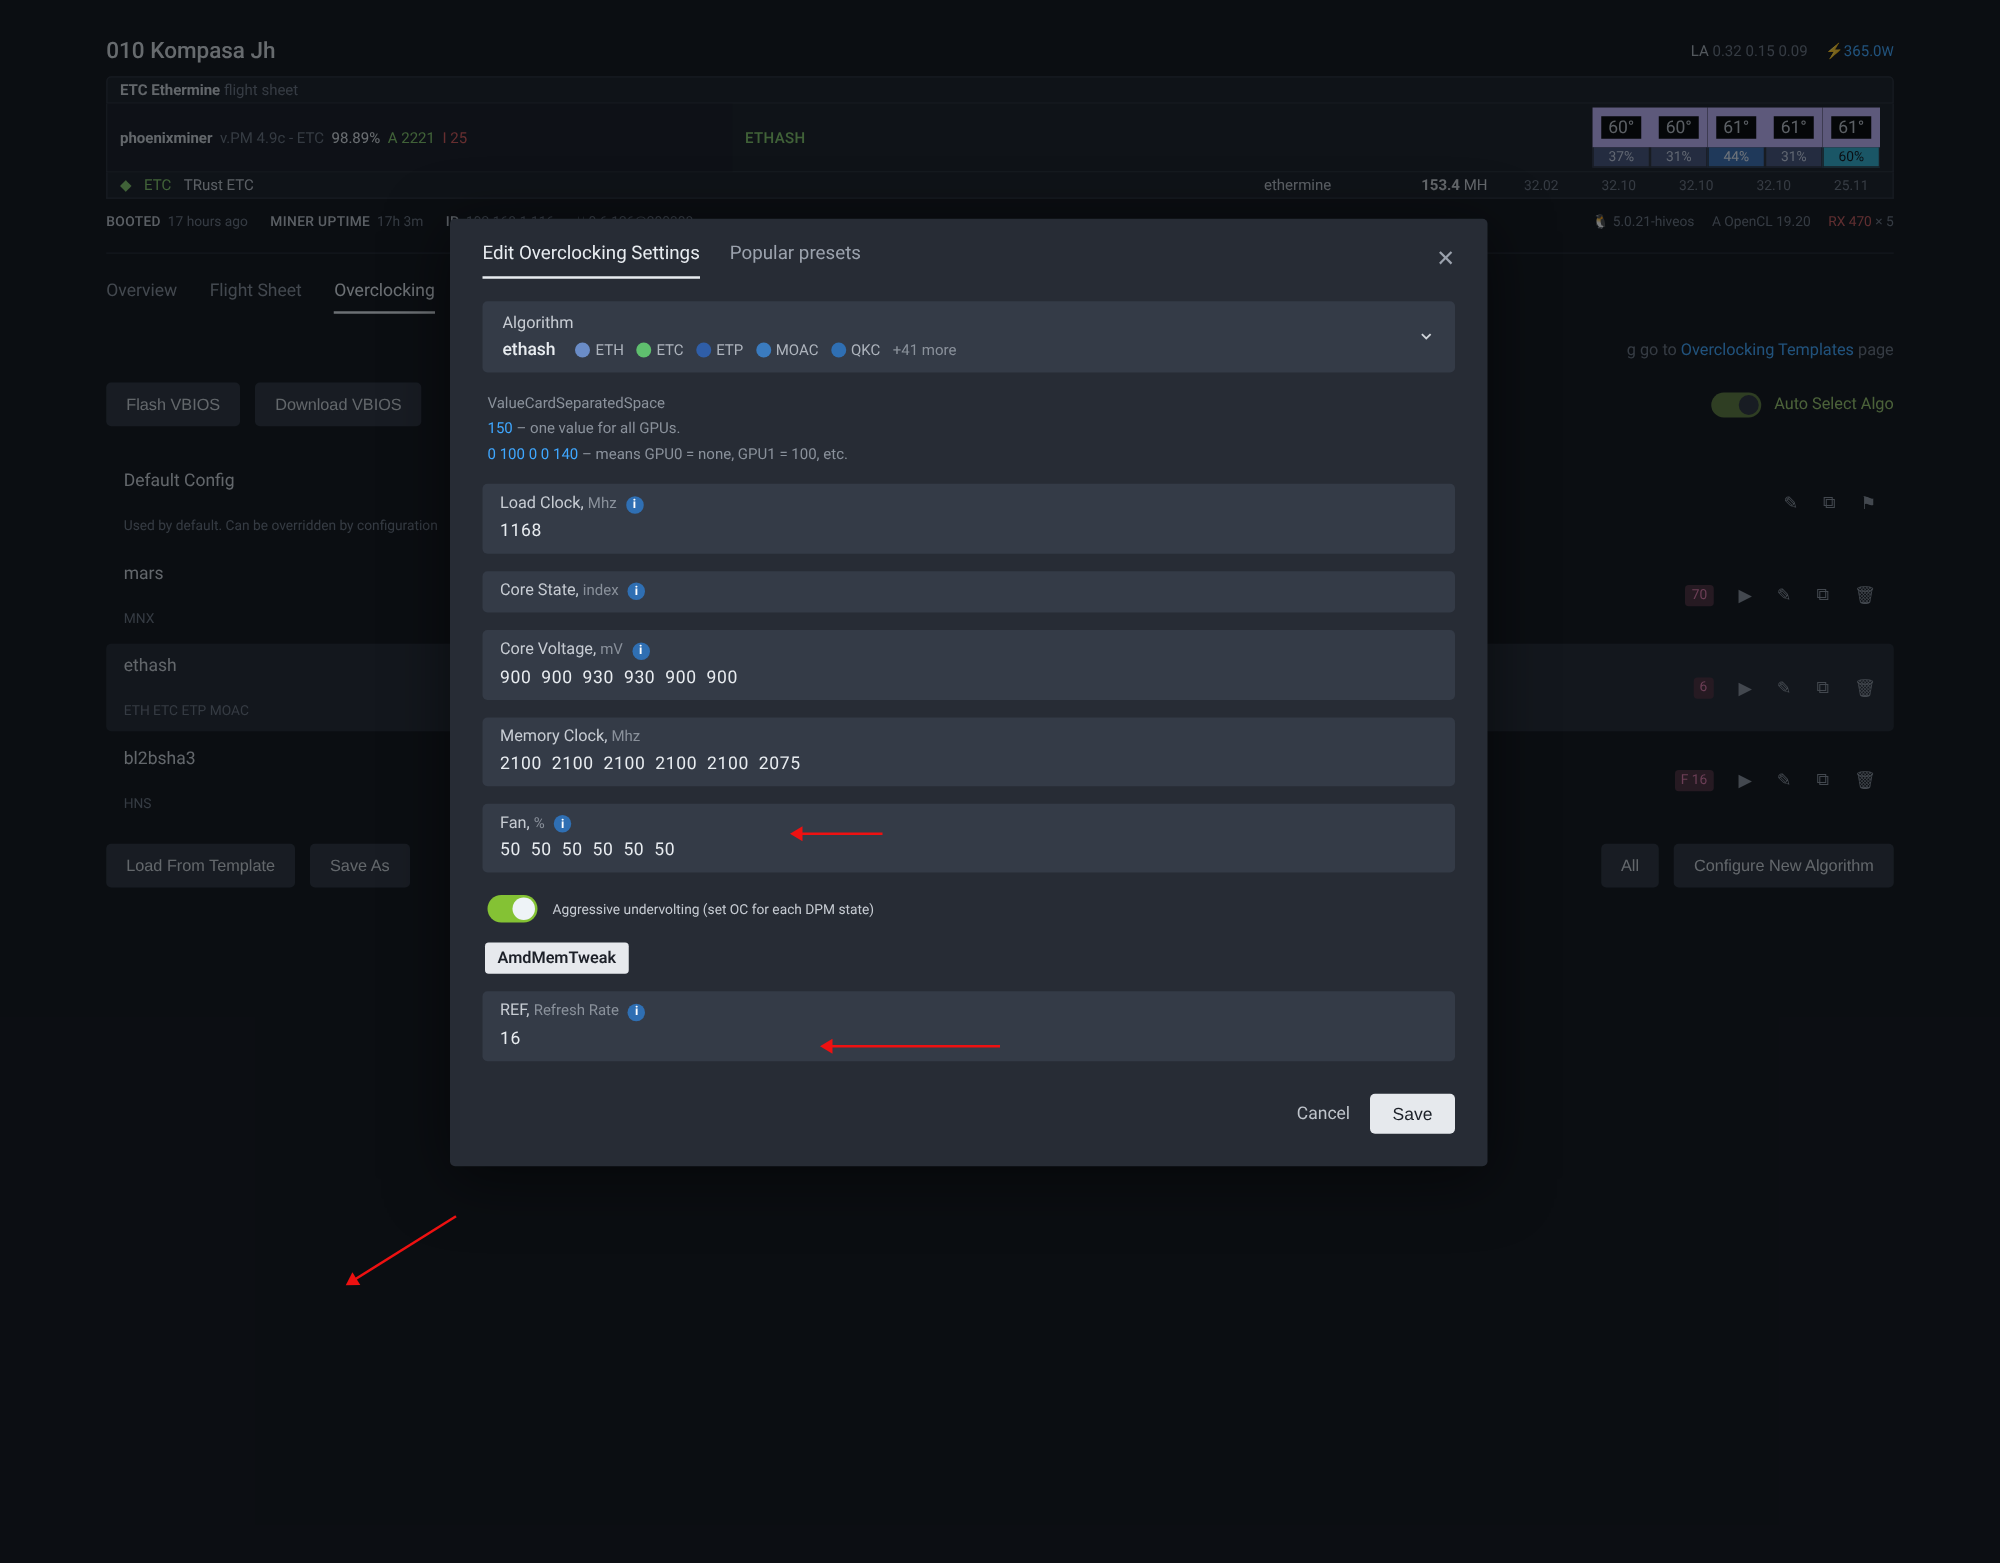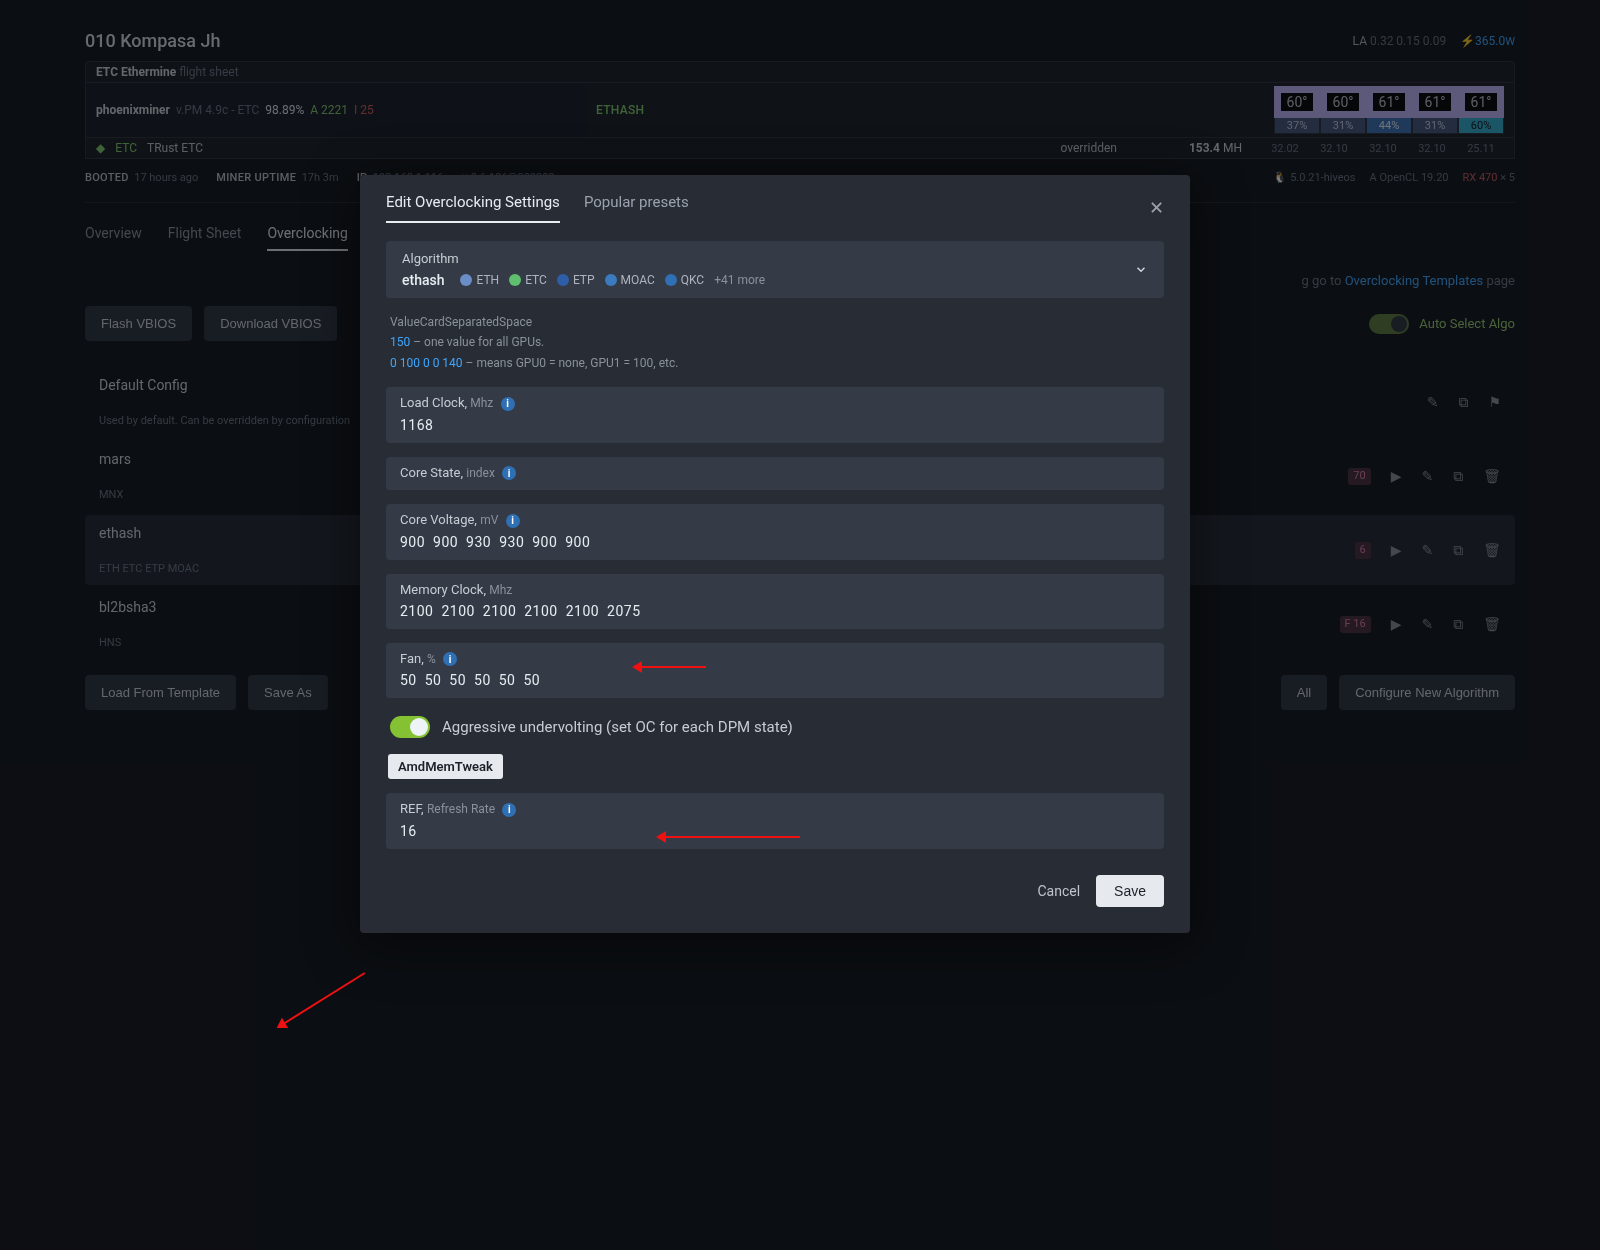--- a/index.html
+++ b/index.html
@@ -27,21 +27,21 @@
   .tc{display:flex;flex-direction:column;width:46px;text-align:center}
   .tc .t{background:#000000;border:7px solid #c4b5fd;padding:1px 0;color:#bfc4cb;font-size:14px}
   .tc .f{border:1px solid #2a2f38;border-top:none;padding:1px 0;font-size:11px}
   .f-lowblue{background:#46537a;color:#c9d2e6}
   .f-blue{background:#3b6fb3;color:#e8f0fb}
   .f-cyan{background:#2fb0cf;color:#0d1015}
   .minerbar2{background:#181c23;border:1px solid #2a2f38;border-top:none;padding:3px 10px;display:flex;align-items:center;gap:10px;font-size:12px}
   .minerbar2 .coin{color:#84c968}
   .minerbar2 .pool{color:#bfc4cb}
   .minerbar2 .hash{margin-left:auto}
-  .shrow{display:flex;gap:3px;margin-left:10px}
+  .shrow{display:flex;gap:16px;margin-left:10px}
   .shrow div{width:46px;text-align:center;color:#6c7480;font-size:11px}
 
   .statusline{display:flex;gap:18px;padding:12px 0 18px;color:#6c7480;font-size:11px;border-bottom:1px solid #20252e}
   .statusline b{color:#bfc4cb;font-weight:500;letter-spacing:.3px}
   .statusline .r{margin-left:auto;display:flex;gap:14px;align-items:center}
   .gpu{color:#c95757}
 
   .tabs{display:flex;gap:26px;padding:22px 0 0;font-size:14px;color:#8a919b}
   .tabs .act{color:#e4e8ed;border-bottom:2px solid #e4e8ed;padding-bottom:8px}
 
@@ -86,21 +86,21 @@
   .help{font-size:12px;color:#8a919b;margin:14px 4px 4px;line-height:1.7}
   .help .b{color:#3fa7ff}
 
   .field{background:#343b47;border-radius:4px;margin-top:14px;padding:8px 14px 10px}
   .field .flabel{font-size:13px;color:#c7ccd3}
   .field .flabel .u{color:#8a919b;font-size:12px}
   .field .flabel .i{display:inline-flex;width:14px;height:14px;background:#2f6fb3;color:#fff;border-radius:7px;font-size:10px;align-items:center;justify-content:center;margin-left:4px;font-weight:700}
   .field .val{margin-top:6px;color:#e8ecf0;font-size:14px;letter-spacing:.5px;font-family:inherit}
   .field input.val{background:transparent;border:none;outline:none;width:100%;padding:0}
 
-  .toggle2{display:flex;align-items:center;gap:12px;margin:18px 4px 0;font-size:15px;color:#c7ccd3}
+  .toggle2{display:flex;align-items:center;gap:12px;margin:18px 4px 0;font-size:11px;color:#c7ccd3}
   .toggle2 .sw{width:40px;height:22px;background:#84c234;border-radius:11px;position:relative;flex:none}
   .toggle2 .sw .k{width:18px;height:18px;background:#eef3f7;border-radius:9px;position:absolute;right:2px;top:2px}
 
   .amt{display:inline-block;background:#e6e9ed;color:#1c2028;font-size:13px;font-weight:600;padding:5px 10px;border-radius:3px;margin:16px 0 0 2px}
 
   .mfoot{display:flex;justify-content:flex-end;gap:16px;align-items:center;padding:26px 26px 6px}
   .mfoot .cancel{color:#bfc4cb;cursor:pointer;font-size:14px}
   .mfoot .save{background:#e6e9ed;color:#1c2028;border:none;padding:8px 18px;border-radius:4px;font-size:14px;font-weight:500;cursor:pointer}
 
   
@@ -156,21 +156,21 @@
             <div class="t">61°</div>
             <div class="f f-cyan">60%</div>
           </div>
         </div>
     </div>
   </div>
   <div class="minerbar2">
     <span style="color:#84c968">◆</span>
     <span class="coin">ETC</span>
     <span class="pool">TRust ETC</span>
-    <span class="pool" style="margin-left:auto">overridden</span>
+    <span class="pool" style="margin-left:auto">ethermine</span>
     <span class="hash" style="margin-left:62px"><b>153.4</b> <span class="g">MH</span></span>
     <div class="shrow" id="shrow">
         <div>32.02</div>
         <div>32.10</div>
         <div>32.10</div>
         <div>32.10</div>
         <div>25.11</div>
       </div>
   </div>
 

